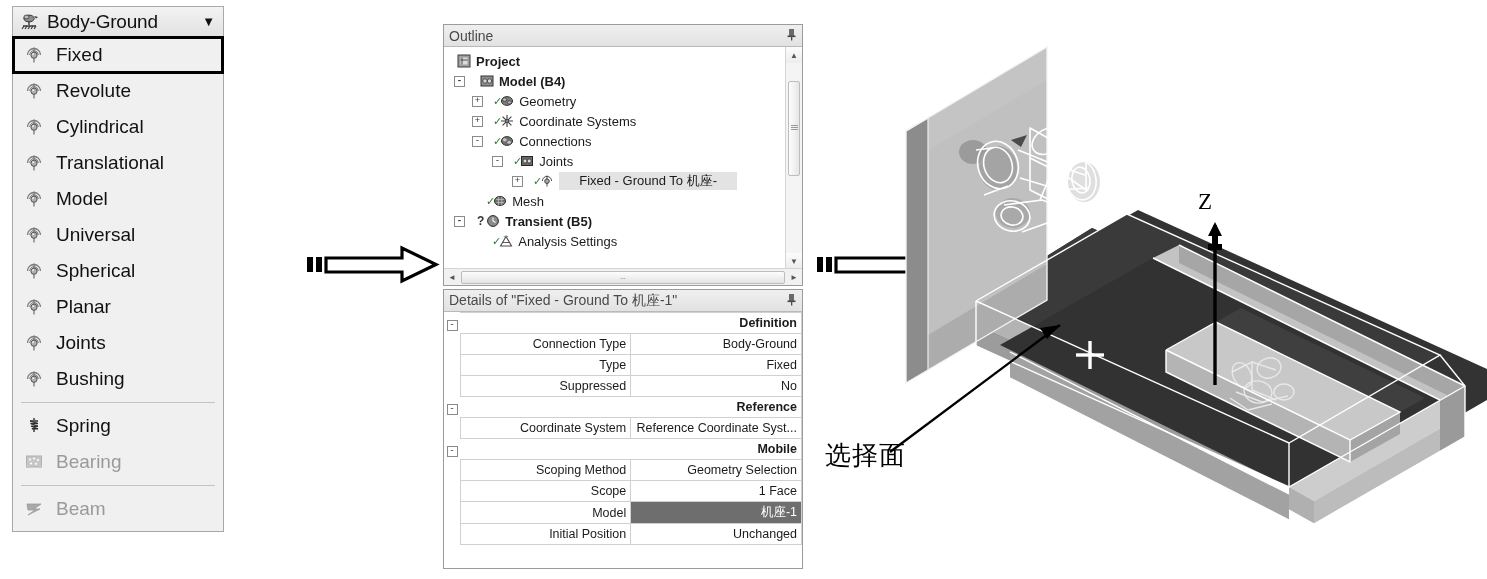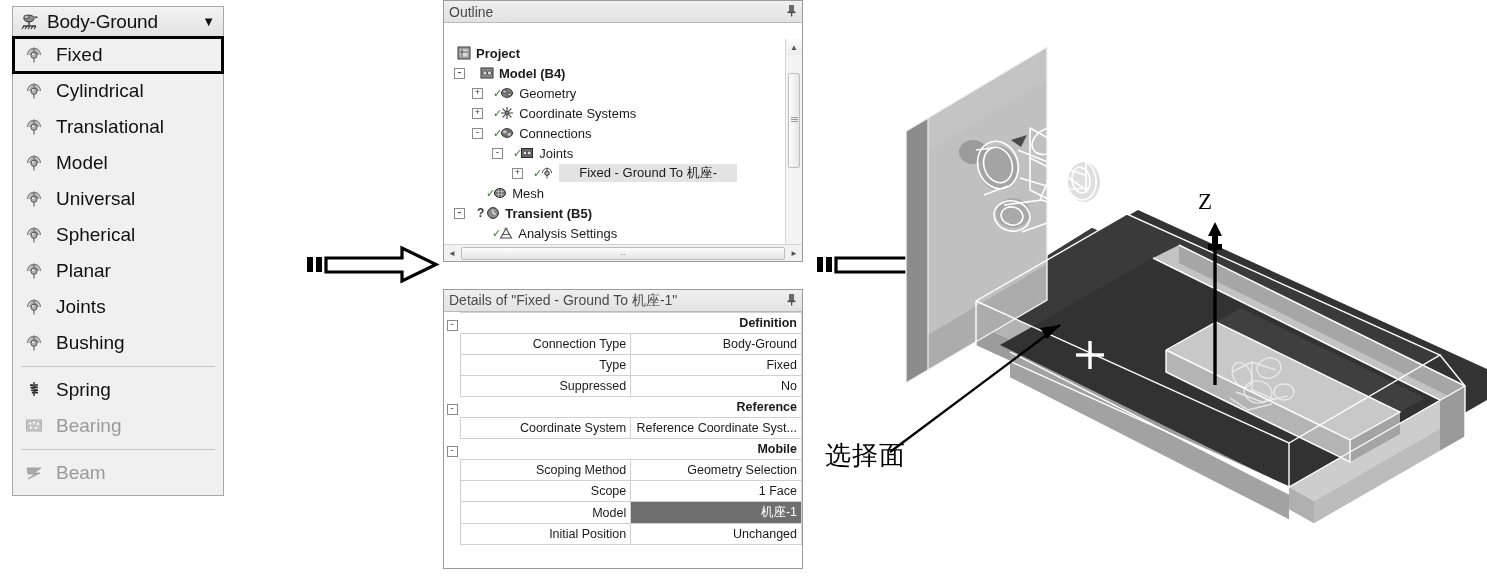--- a/index.html
+++ b/index.html
@@ -51,38 +51,37 @@
   }
   .mnu-item .lbl { margin-left:11px; }
   .mnu-sep { height:1px; background:#c3c3c3; margin:5px 8px 5px 8px; }
 
   
   .ico { width:22px; height:22px; position:relative; flex:0 0 22px; }
   .ico svg { display:block; }
 
   
   #outline-panel {
-    position:absolute; left:443px; top:0; width:360px; height:262px;
+    position:absolute; left:443px; top:24px; width:360px; height:262px;
     background:#fff;
     border:1px solid #9b9b9b;
   }
   .panel-title {
     height:22px; display:flex; align-items:center;
     padding:0 5px;
     background: linear-gradient(180deg,#efefef 0%, #e2e2e2 100%);
     border-bottom:1px solid #b9b9b9;
     font-size:14px; color:#4a4a4a;
   }
   .panel-title .pin { margin-left:auto; }
   .tree-area {
     position:relative;
     height:222px;
     background:#fff;
     overflow:hidden;
-    margin-top:16px;
   }
   .tree-rows { padding:4px 0 0 6px; }
   .trow {
     display:flex; align-items:center;
     height:20px;
     font-size:13px; color:#1b1b1b;
     white-space:nowrap;
   }
   .trow.bold { font-weight:bold; }
   .trow .tlbl { margin-left:4px; }
@@ -216,20 +215,32 @@
       <div class="mnu-item">
         <span class="ico">
           <svg width="22" height="22" viewBox="0 0 22 22">
               <path d="M11 3.5 v15" stroke="#6d6d6d" stroke-width="1.2"></path>
               <path d="M4.5 11 A6.5 6.5 0 0 1 17.5 11" fill="none" stroke="#7a7a7a" stroke-width="1.3"></path>
               <path d="M6.8 11 A4.2 4.2 0 0 1 15.2 11" fill="none" stroke="#7a7a7a" stroke-width="1.1"></path>
               <circle cx="11" cy="11.2" r="3.1" fill="#b0b0b0" stroke="#555" stroke-width="1"></circle>
               <circle cx="10" cy="10.2" r="1" fill="#eaeaea"></circle>
             </svg>
         </span>
+        <span class="lbl">Revolute</span>
+      </div>
+      <div class="mnu-item">
+        <span class="ico">
+          <svg width="22" height="22" viewBox="0 0 22 22">
+              <path d="M11 3.5 v15" stroke="#6d6d6d" stroke-width="1.2"></path>
+              <path d="M4.5 11 A6.5 6.5 0 0 1 17.5 11" fill="none" stroke="#7a7a7a" stroke-width="1.3"></path>
+              <path d="M6.8 11 A4.2 4.2 0 0 1 15.2 11" fill="none" stroke="#7a7a7a" stroke-width="1.1"></path>
+              <circle cx="11" cy="11.2" r="3.1" fill="#b0b0b0" stroke="#555" stroke-width="1"></circle>
+              <circle cx="10" cy="10.2" r="1" fill="#eaeaea"></circle>
+            </svg>
+        </span>
         <span class="lbl">Cylindrical</span>
       </div>
       <div class="mnu-item">
         <span class="ico">
           <svg width="22" height="22" viewBox="0 0 22 22">
               <path d="M11 3.5 v15" stroke="#6d6d6d" stroke-width="1.2"></path>
               <path d="M4.5 11 A6.5 6.5 0 0 1 17.5 11" fill="none" stroke="#7a7a7a" stroke-width="1.3"></path>
               <path d="M6.8 11 A4.2 4.2 0 0 1 15.2 11" fill="none" stroke="#7a7a7a" stroke-width="1.1"></path>
               <circle cx="11" cy="11.2" r="3.1" fill="#b0b0b0" stroke="#555" stroke-width="1"></circle>
               <circle cx="10" cy="10.2" r="1" fill="#eaeaea"></circle>

